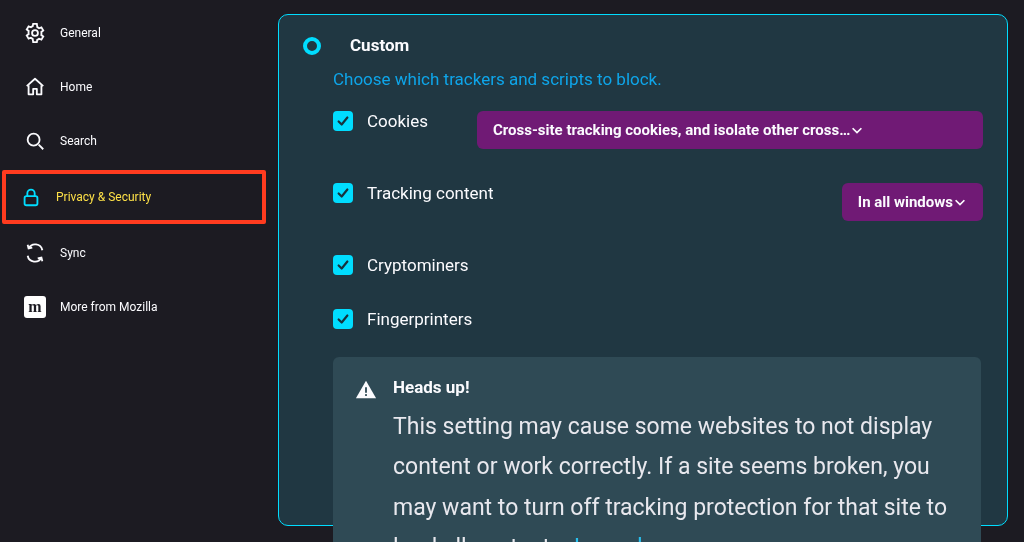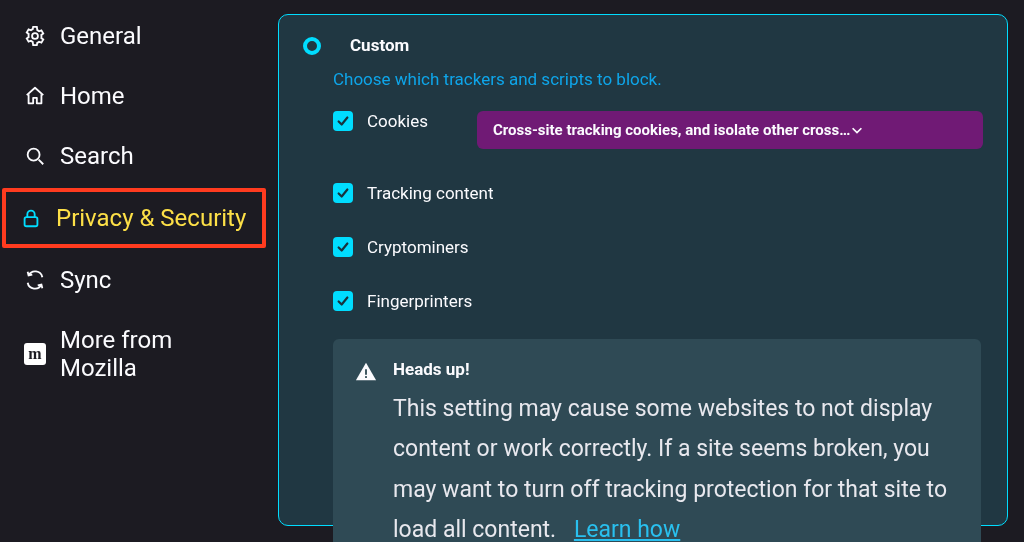--- a/index.html
+++ b/index.html
@@ -42,21 +42,21 @@
   }
   .sidebar-item .icon {
     width: 22px;
     height: 22px;
     display: inline-flex;
     align-items: center;
     justify-content: center;
     flex-shrink: 0;
   }
   .sidebar-item .icon svg { width: 22px; height: 22px; }
-  .sidebar-item .label { font-size: 24px; }
+  .sidebar-item .label { font-size: 12px; }
   .m-badge {
     width: 22px; height: 22px;
     background: #fff;
     color: #1c1b22;
     font-weight: 700;
     font-size: 16px;
     display: inline-flex;
     align-items: center;
     justify-content: center;
     border-radius: 3px;
@@ -248,20 +248,26 @@
       </div>
 
       <div class="opt-row">
         <span class="checkbox">
           <svg viewBox="0 0 16 16" fill="none" stroke="#17323c" stroke-width="2.5" stroke-linecap="round" stroke-linejoin="round">
               <polyline points="3 8.5 6.5 12 13 4"></polyline>
             </svg>
         </span>
         <span class="opt-label">Tracking content</span>
         <span class="spacer"></span>
+        <div class="select">
+          <span class="select-text">In all windows</span>
+          <svg class="chev" viewBox="0 0 16 16" fill="none" stroke="#fbfbfe" stroke-width="2">
+              <polyline points="3 6 8 11 13 6"></polyline>
+            </svg>
+        </div>
       </div>
 
       <div class="opt-row">
         <span class="checkbox">
           <svg viewBox="0 0 16 16" fill="none" stroke="#17323c" stroke-width="2.5" stroke-linecap="round" stroke-linejoin="round">
               <polyline points="3 8.5 6.5 12 13 4"></polyline>
             </svg>
         </span>
         <span class="opt-label">Cryptominers</span>
       </div>

